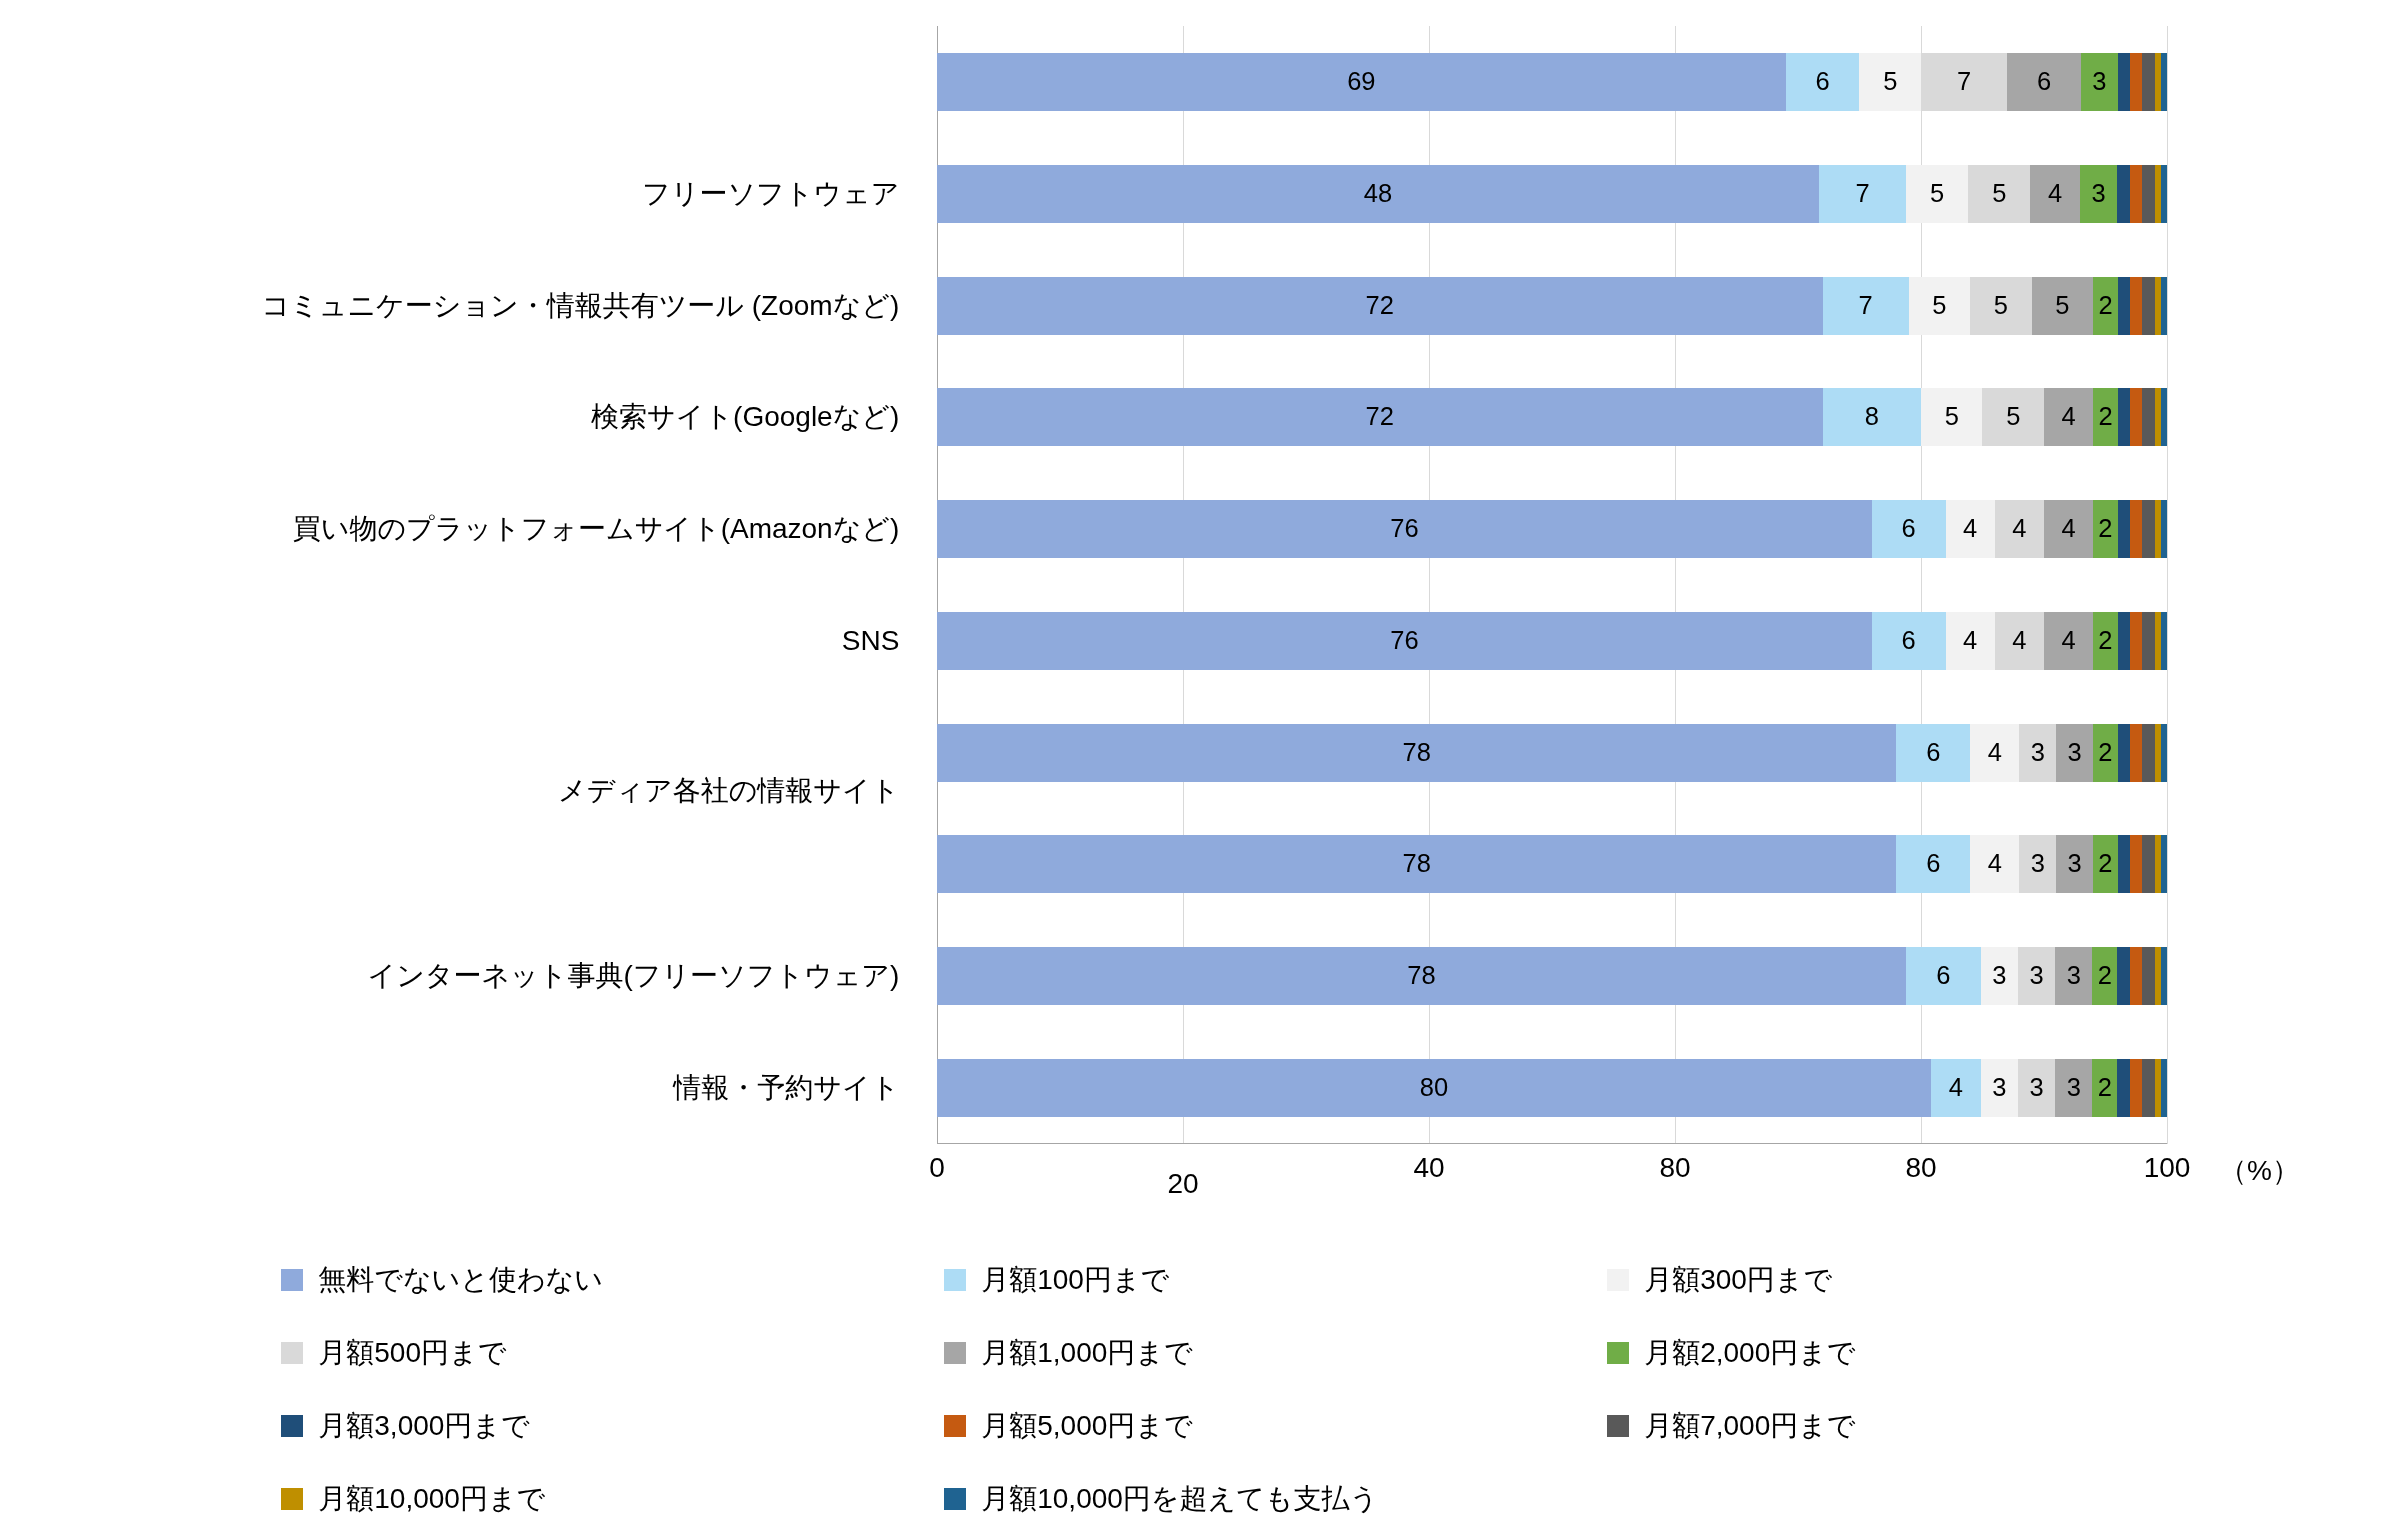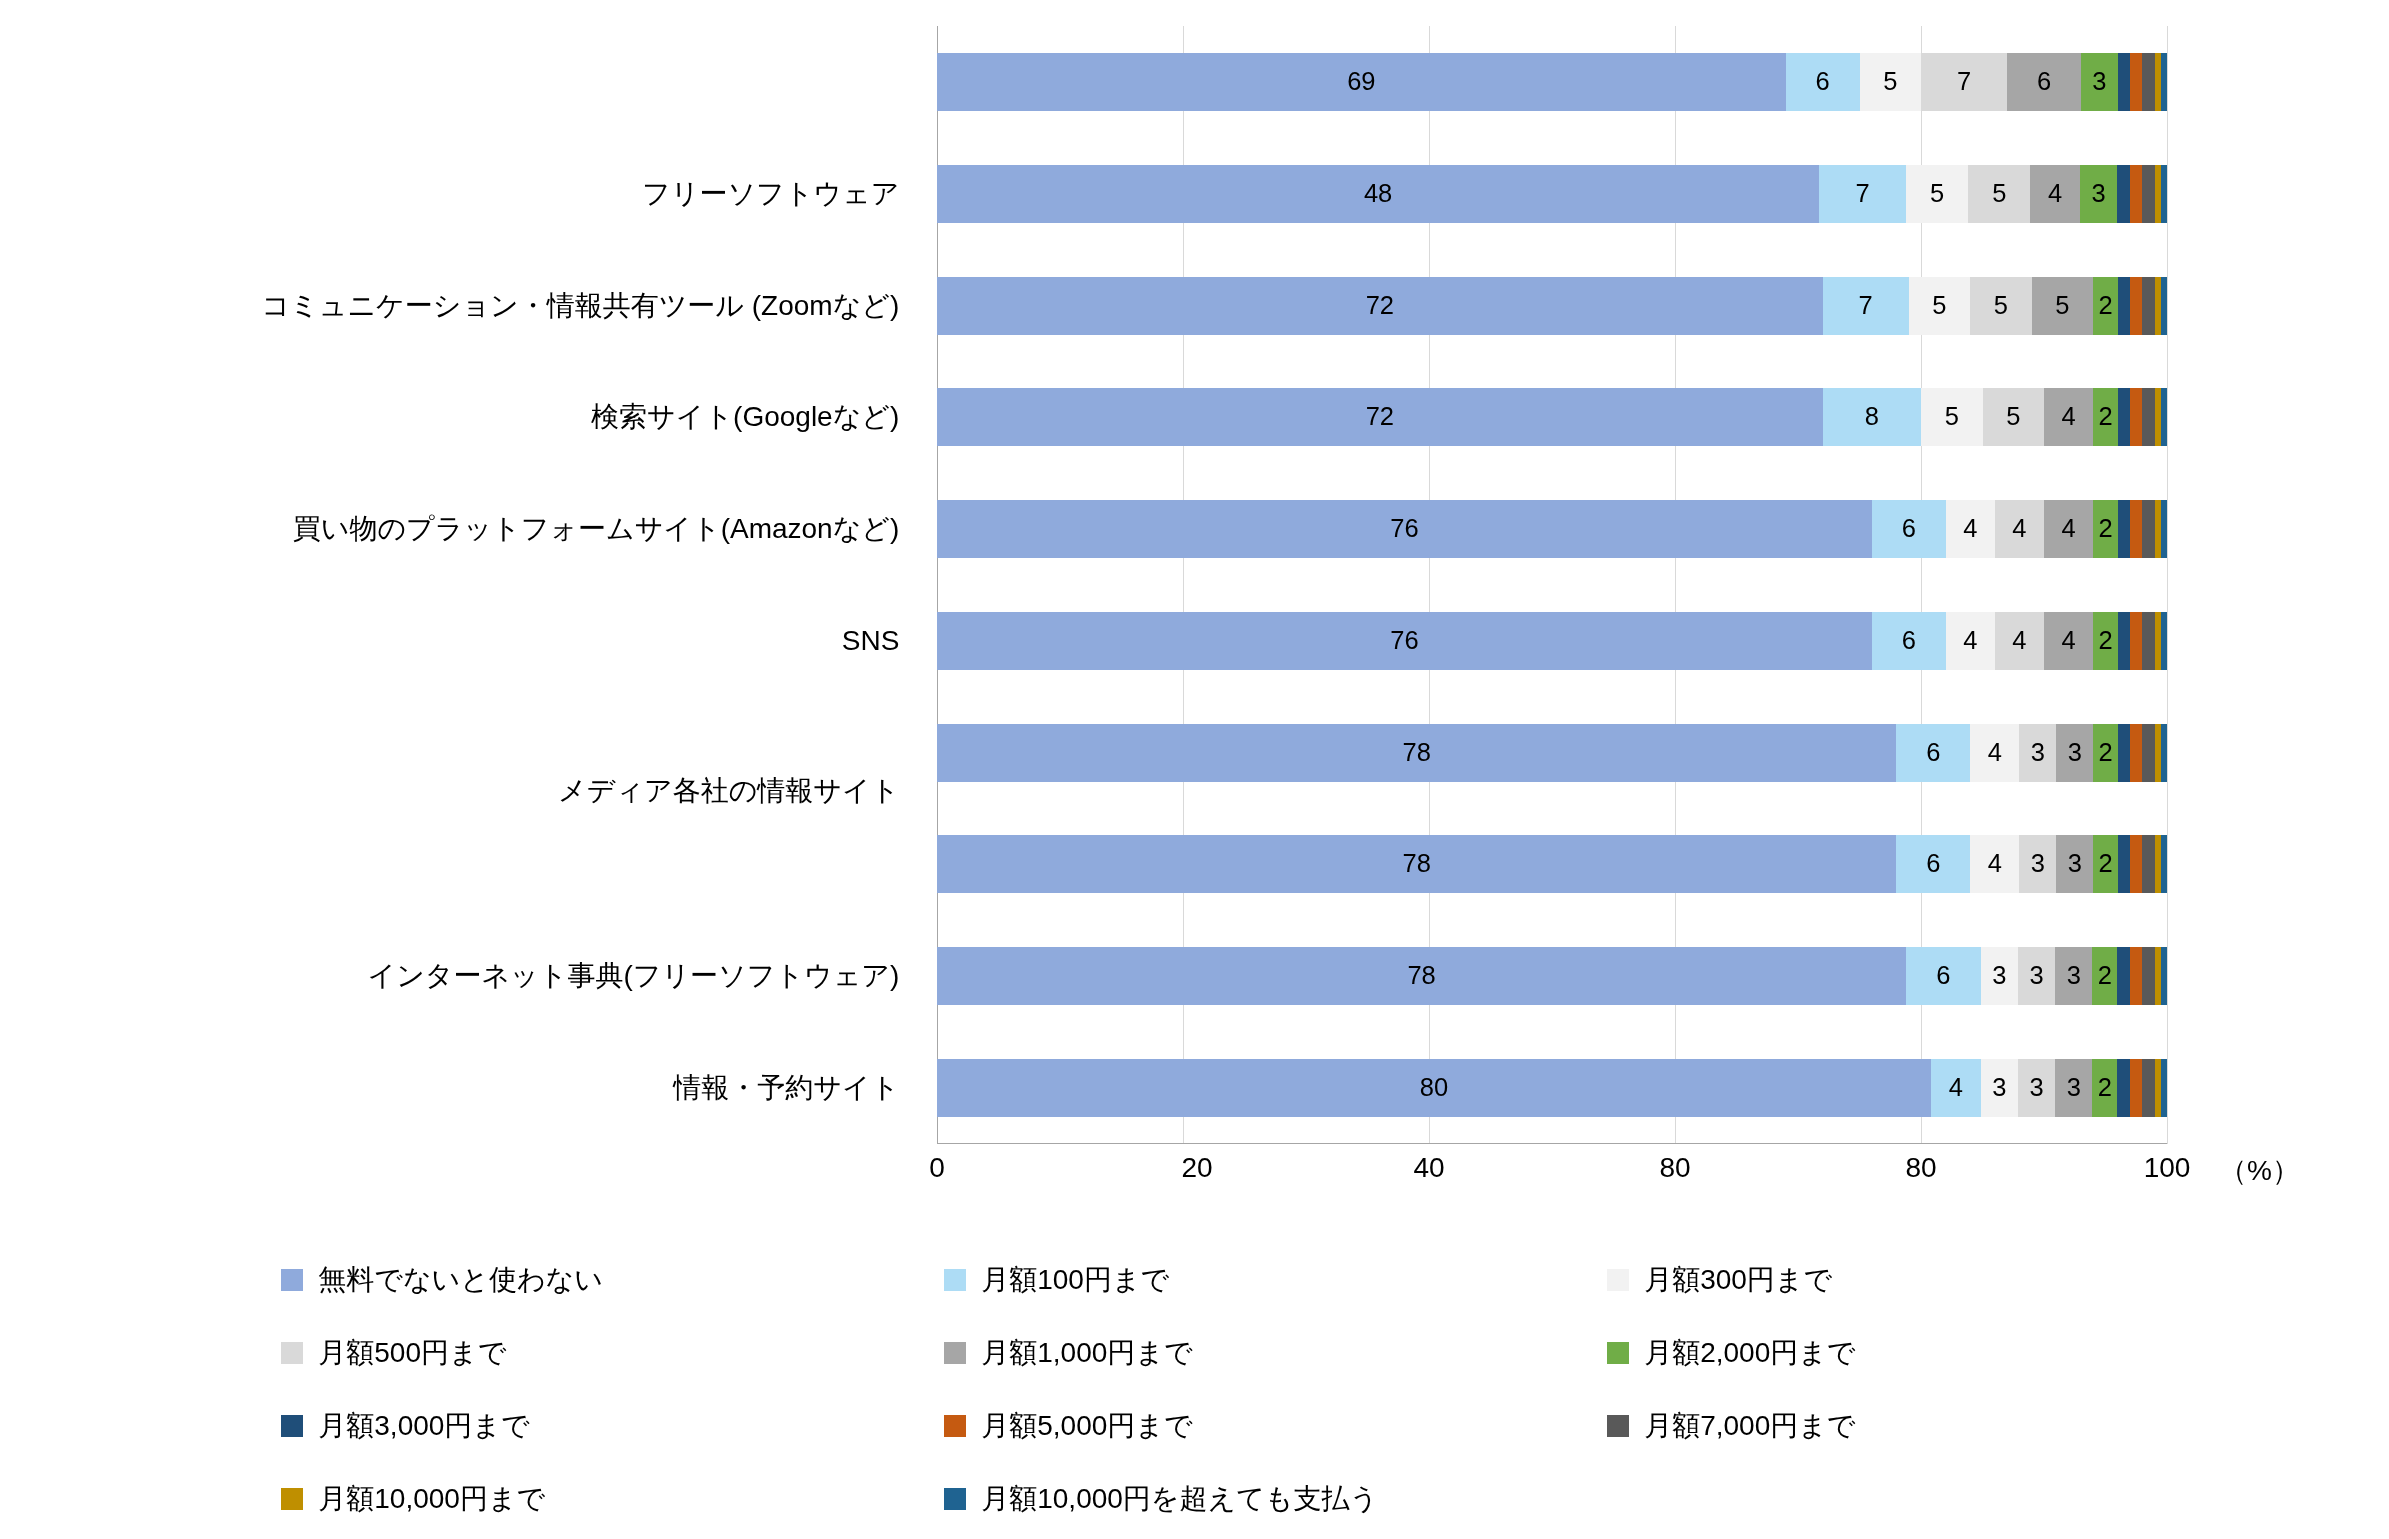--- a/index.html
+++ b/index.html
@@ -68,21 +68,20 @@
     width: 100%;
     height: 112px;
     display: flex;
     align-items: center;
   }
   .bar-track {
     position: relative;
     width: 100%;
     height: 58px;
     display: flex;
-    justify-content: center;
   }
   .seg {
     height: 100%;
     position: relative;
     display: flex;
     align-items: center;
     justify-content: center;
     box-sizing: border-box;
   }
   .seg-label {
@@ -457,21 +456,21 @@
             <div class="seg" style="width: 1.0101%; background: rgb(89, 89, 89);"></div>
             <div class="seg" style="width: 0.505051%; background: rgb(191, 143, 0);"></div>
             <div class="seg" style="width: 0.505051%; background: rgb(31, 99, 145);"></div>
           </div>
         </div>
       </div>
   </div>
 
   <div class="x-ticks">
       <div class="x-tick" style="left: 0px;">0</div>
-      <div class="x-tick" style="left: 260px;">20</div>
+      <div class="x-tick" style="left: 246px; margin-top: 16px;">20</div>
       <div class="x-tick" style="left: 492px;">40</div>
       <div class="x-tick" style="left: 738px;">80</div>
       <div class="x-tick" style="left: 984px;">80</div>
       <div class="x-tick" style="left: 1230px;">100</div>
     </div>
   <div class="x-unit">（%）</div>
 
   <div class="legend">
       <div class="legend-item">
         <span class="legend-swatch" style="background: rgb(143, 170, 220);"></span>

